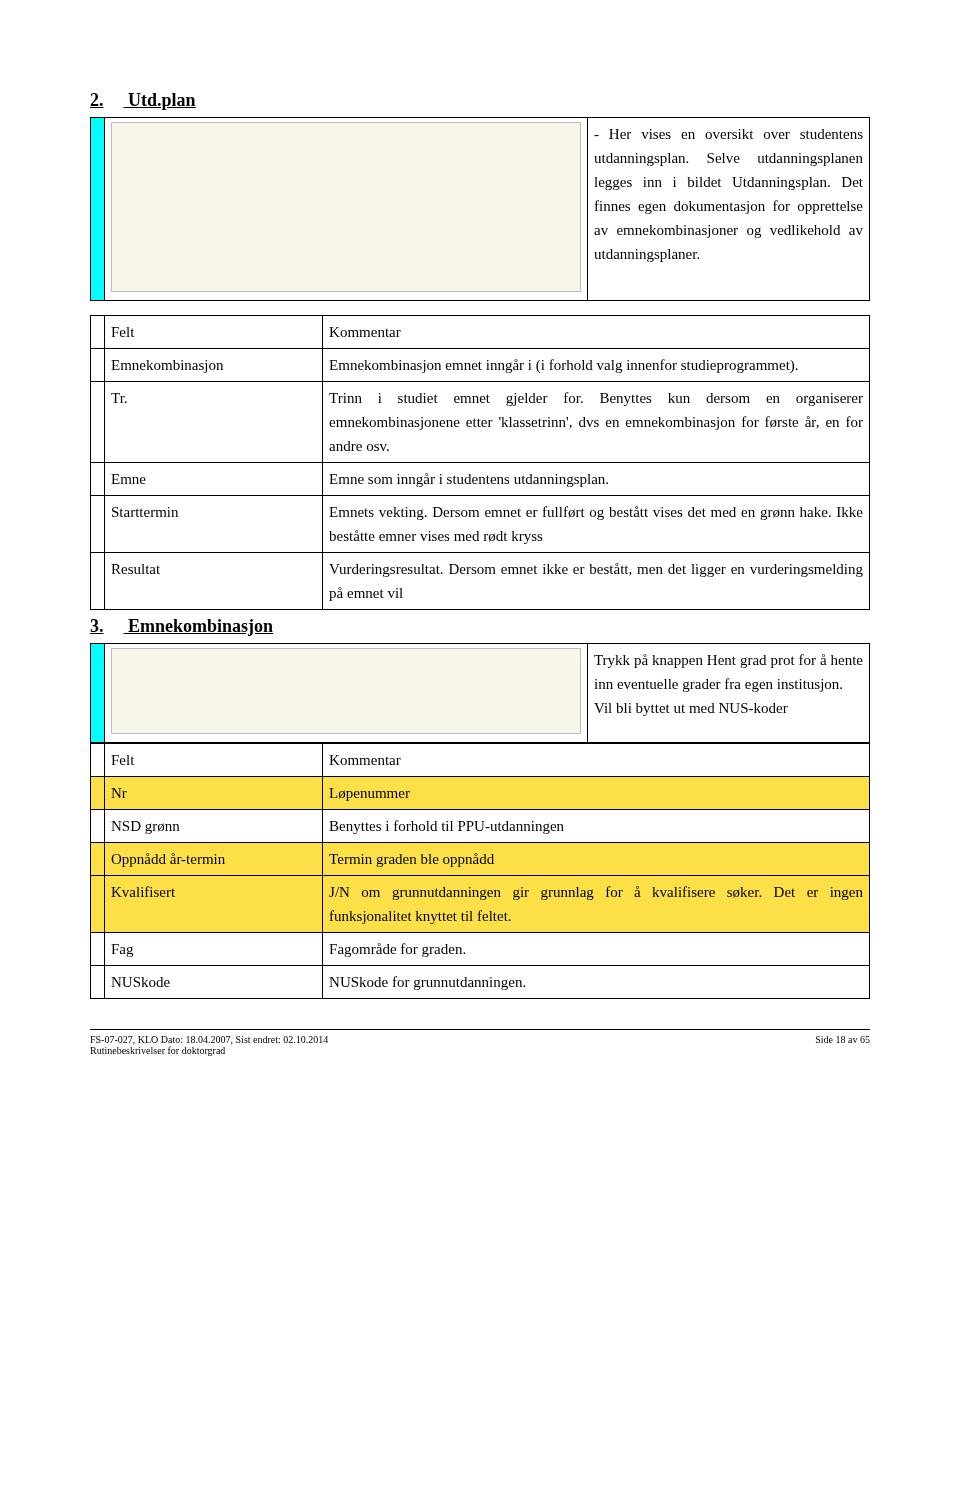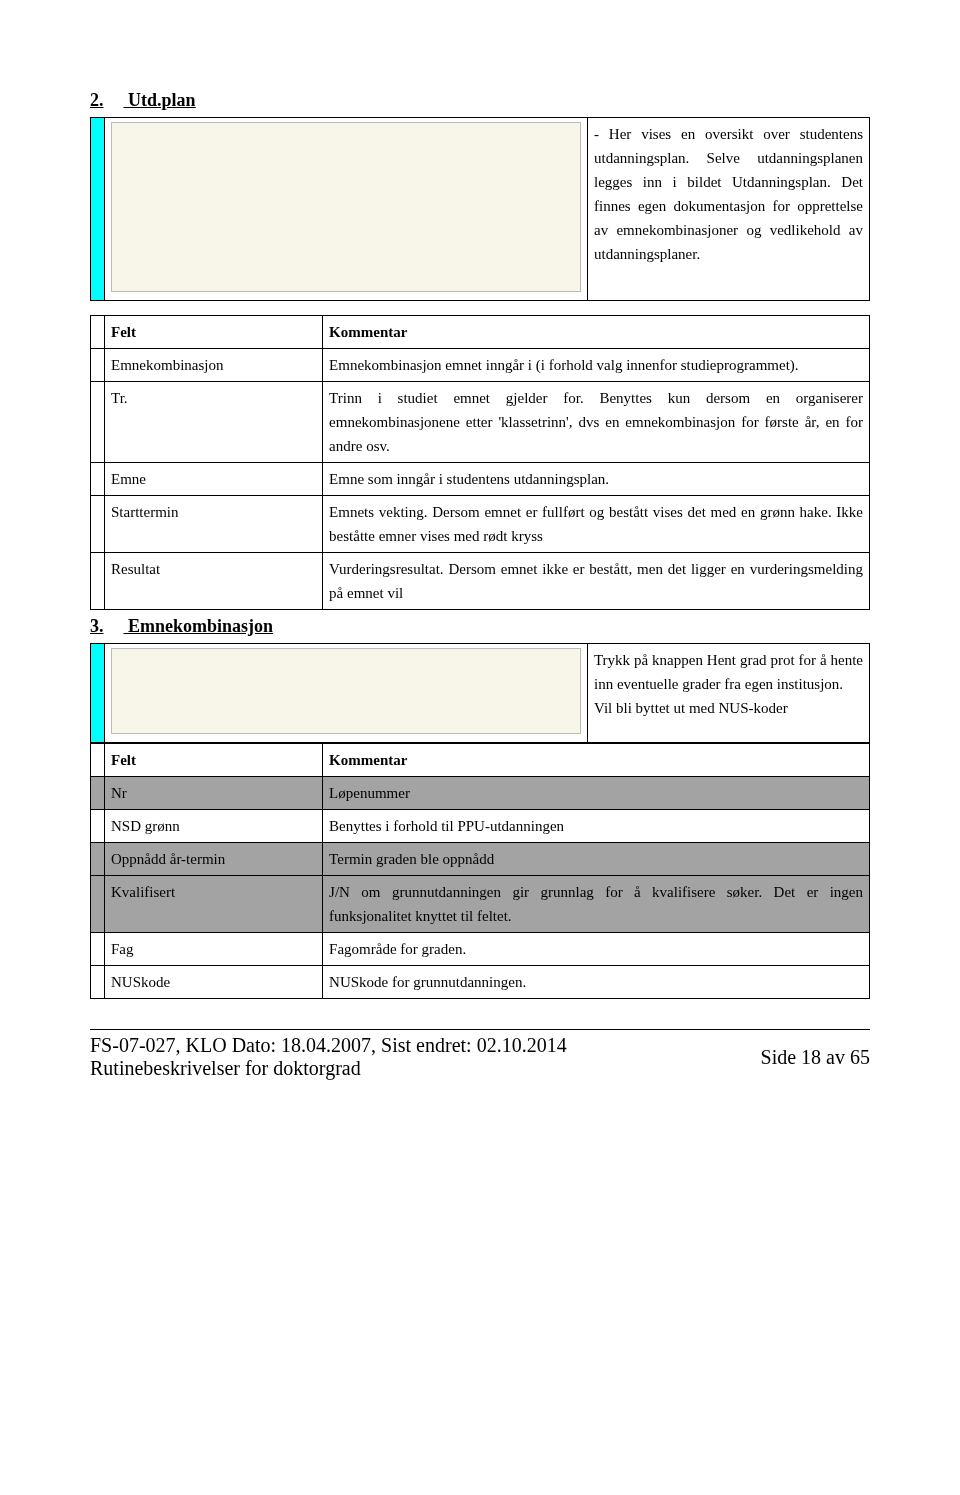--- a/index.html
+++ b/index.html
@@ -28,46 +28,45 @@
     table-layout: fixed;
   }
   table.outer > tbody > tr > td {
     border: 1px solid #000;
     vertical-align: top;
     padding: 4px 6px;
     line-height: 1.6;
   }
   td.leftbar { width: 14px; padding: 0; }
   .cyan { background: #00ffff; }
-  .yellow { background: #a3a3a3; }
+  .yellow { background: #fde047; }
   .imgph {
     width: 100%;
     height: 170px;
     background: #f7f6e8;
     border: 1px solid #bbb;
     margin-bottom: 4px;
     position: relative;
   }
   .imgph2 {
     width: 100%;
     height: 86px;
     background: #f7f6e8;
     border: 1px solid #bbb;
     margin-bottom: 4px;
   }
   .para { text-align: justify; }
-  .hdr { font-weight: bold; }
+  .hdr { font-weight: normal; }
   .footer {
     border-top: 1px solid #000;
     margin-top: 30px;
     padding-top: 4px;
-    font-size: 20px;
+    font-size: 10px;
     display: flex;
     justify-content: space-between;
-    align-items: center;
   }
 </style>
 </head>
 <body>
 
 <div class="page">
 
   <h3 class="section-title">
     <span class="num">2.</span>
     <span class="txt">Utd.plan</span>

